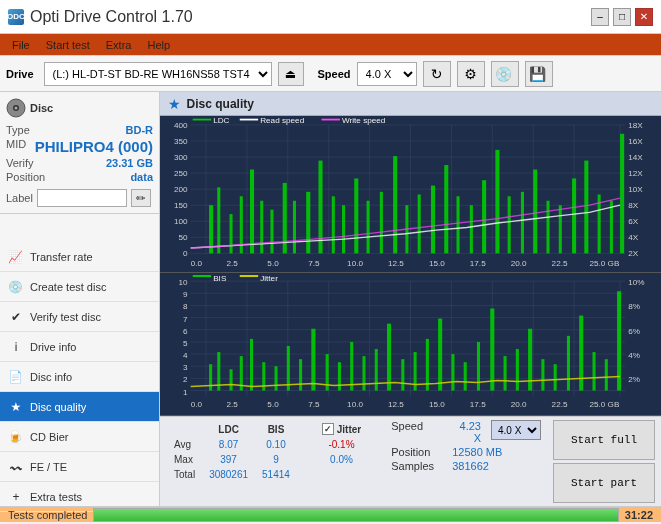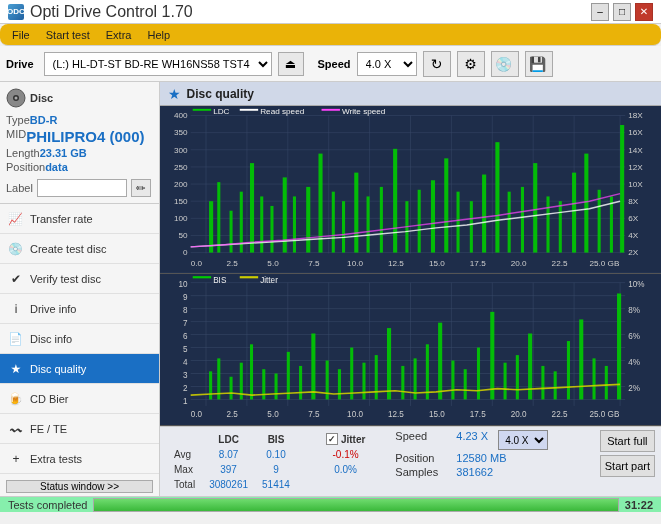--- a/index.html
+++ b/index.html
@@ -1,49 +1,49 @@
 <!DOCTYPE html>
 <html><head>
   <meta charset="utf-8">
   <style>
     * { margin: 0; padding: 0; box-sizing: border-box; }
     body { width: 661px; height: 524px; font-family: 'Segoe UI', Tahoma, sans-serif; font-size: 11px; background: #f0f0f0; overflow: hidden; }
 
     
-    .title-bar { background: #fff; height: 24px; display: flex; align-items: center; justify-content: space-between; padding: 4px 8px; border-bottom: 1px solid #ccc; }
+    .title-bar { background: #fff; height: 34px; display: flex; align-items: center; justify-content: space-between; padding: 4px 8px; border-bottom: 1px solid #ccc; }
     .title-bar-left { display: flex; align-items: center; gap: 6px; }
     .title-bar-icon { width: 16px; height: 16px; background: linear-gradient(135deg, #4a9fd4, #2060a0); border-radius: 2px; display: flex; align-items: center; justify-content: center; color: white; font-size: 8px; font-weight: bold; }
     .title-text { font-size: 16px; color: #333; }
     .title-controls { display: flex; gap: 4px; }
     .title-btn { width: 18px; height: 18px; border: 1px solid #999; background: #e0e0e0; font-size: 10px; display: flex; align-items: center; justify-content: center; cursor: pointer; }
     .title-btn.close { background: #c0392b; color: white; border-color: #a93226; }
 
     
-    .menu-bar { background: #eab308; height: 22px; display: flex; align-items: center; padding: 0 4px; border-bottom: 1px solid #d0d0d0; border-radius: 8px; }
+    .menu-bar { background: #c2410c; height: 22px; display: flex; align-items: center; padding: 0 4px; border-bottom: 1px solid #d0d0d0; }
     .menu-item { padding: 2px 8px; font-size: 11px; cursor: pointer; color: #222; }
 
     
     .toolbar { background: #f5f5f5; height: 36px; display: flex; align-items: center; padding: 0 6px; border-bottom: 1px solid #ccc; gap: 6px; }
     .toolbar-label { font-size: 11px; font-weight: bold; margin-right: 4px; }
     .drive-select { height: 24px; font-size: 11px; padding: 0 4px; border: 1px solid #aaa; background: white; min-width: 220px; }
     .eject-btn { width: 26px; height: 24px; background: #e8e8e8; border: 1px solid #aaa; display: flex; align-items: center; justify-content: center; cursor: pointer; font-size: 12px; }
     .speed-label { font-size: 11px; font-weight: bold; margin-left: 8px; }
     .speed-select { height: 24px; font-size: 11px; padding: 0 4px; border: 1px solid #aaa; background: white; width: 60px; }
     .toolbar-icon-btn { width: 28px; height: 26px; background: #e8e8e8; border: 1px solid #aaa; display: flex; align-items: center; justify-content: center; cursor: pointer; font-size: 14px; }
 
     
     .main-layout { display: flex; height: calc(524px - 28px - 22px - 36px - 24px); }
 
     
-    .sidebar { width: 160px; background: #f5f5f5; border-right: 1px solid #ccc; display: flex; flex-direction: column; }
+    .sidebar { width: 160px; background: #f5f5f5; border-right: 1px solid #ccc; display: flex; flex-direction: column; gap: 28px; }
     .disc-panel { padding: 6px; border-bottom: 1px solid #ccc; }
     .disc-header { display: flex; align-items: center; gap: 4px; margin-bottom: 6px; }
     .disc-title { font-size: 11px; font-weight: bold; color: #333; }
     .disc-rows { display: flex; flex-direction: column; gap: 2px; }
-    .disc-row { display: flex; justify-content: flex-start; font-size: 11px; }
+    .disc-row { display: flex; justify-content: space-between; font-size: 11px; }
     .disc-key { color: #555; }
     .disc-val { color: #1a6fc4; font-weight: bold; }
     .label-row { display: flex; align-items: center; gap: 4px; margin-top: 4px; }
     .label-input { width: 90px; height: 18px; border: 1px solid #aaa; font-size: 10px; padding: 0 2px; }
     .label-btn { width: 20px; height: 18px; background: #e8e8e8; border: 1px solid #aaa; display: flex; align-items: center; justify-content: center; cursor: pointer; }
 
     .nav-items { display: flex; flex-direction: column; flex: 1; }
     .nav-item { height: 30px; display: flex; align-items: center; padding: 0 8px; gap: 6px; cursor: pointer; font-size: 11px; color: #333; border-bottom: 1px solid #e0e0e0; }
     .nav-item.active { background: #1a6fc4; color: white; }
     .nav-item .nav-icon { width: 16px; height: 16px; display: flex; align-items: center; justify-content: center; font-size: 12px; flex-shrink: 0; }
@@ -55,21 +55,21 @@
     .content { flex: 1; background: #e8e8e8; display: flex; flex-direction: column; overflow: hidden; }
     .content-header { background: #d0d8e8; height: 24px; display: flex; align-items: center; padding: 0 8px; gap: 6px; border-bottom: 1px solid #aaa; }
     .content-header-icon { color: #1a6fc4; font-size: 14px; }
     .content-title { font-size: 12px; font-weight: bold; color: #222; }
 
     
     .charts-area { flex: 1; background: #2a3a5a; display: flex; flex-direction: column; overflow: hidden; }
     .chart-container { flex: 1; position: relative; border-bottom: 1px solid #555; }
 
     
-    .bottom-bar { height: 16px; background: #86efac; border-top: 1px solid #ccc; display: flex; align-items: center; padding: 0 8px; }
+    .bottom-bar { height: 16px; background: #fdba74; border-top: 1px solid #ccc; display: flex; align-items: center; padding: 0 8px; }
     .status-text { font-size: 11px; color: #333; }
     .progress-bar-container { flex: 1; height: 14px; background: #ddd; border: 1px solid #aaa; margin: 0 6px; }
     .progress-bar-fill { height: 100%; background: linear-gradient(to bottom, #6fdc6f, #3ab83a); width: 100%; }
     .time-text { font-size: 11px; color: #333; font-weight: bold; }
 
     
     .stats-area { background: #e8eaf0; border-top: 1px solid #ccc; padding: 3px 6px; display: flex; gap: 12px; align-items: flex-start; }
     .stats-table { font-size: 10px; }
     .stats-table td { padding: 1px 6px; }
     .stats-header { font-weight: bold; color: #333; text-align: center; }
@@ -77,21 +77,21 @@
     .stats-label { color: #333; }
     .stats-neg { color: #cc0000; text-align: center; }
 
     .jitter-check { display: flex; align-items: center; gap: 3px; font-size: 10px; }
     .checkbox { width: 12px; height: 12px; border: 1px solid #888; background: white; display: flex; align-items: center; justify-content: center; font-size: 9px; color: #333; }
     .speed-row { display: flex; gap: 6px; }
     .speed-lbl { color: #333; width: 55px; }
     .speed-num { color: #1a6fc4; font-weight: normal; text-align: right; }
 
     .action-btns { display: flex; flex-direction: column; gap: 3px; margin-left: auto; }
-    .action-btn { height: 22px; padding: 0 4px; font-size: 11px; background: #e0e0e0; border: 1px solid #aaa; cursor: pointer; white-space: nowrap; }
+    .action-btn { height: 40px; padding: 0 17px; font-size: 11px; background: #e0e0e0; border: 1px solid #aaa; cursor: pointer; white-space: nowrap; font-family: Liberation Mono, monospace; }
 
     
     .chart-svg { position: absolute; top: 0; left: 0; width: 100%; height: 100%; }
 
     .speed-select-inline { height: 20px; font-size: 10px; border: 1px solid #888; background: #d0d8f0; padding: 0 2px; margin-left: 4px; }
   </style>
 </head>
 <body>
 
 <div class="title-bar">
@@ -147,21 +147,21 @@
       <div class="disc-rows">
         <div class="disc-row">
           <span class="disc-key">Type</span>
           <span class="disc-val">BD-R</span>
         </div>
         <div class="disc-row">
           <span class="disc-key">MID</span>
           <span class="disc-val" style="font-size:15px;">PHILIPRO4 (000)</span>
         </div>
         <div class="disc-row">
-          <span class="disc-key">Length</span>
+          <span class="disc-key">Verify</span>
           <span class="disc-val">23.31 GB</span>
         </div>
         <div class="disc-row">
           <span class="disc-key">Position</span>
           <span class="disc-val">data</span>
         </div>
         <div class="label-row">
           <span class="disc-key">Label</span>
           <input class="label-input" type="text" value="" style="">
           <div class="label-btn">✏</div>

